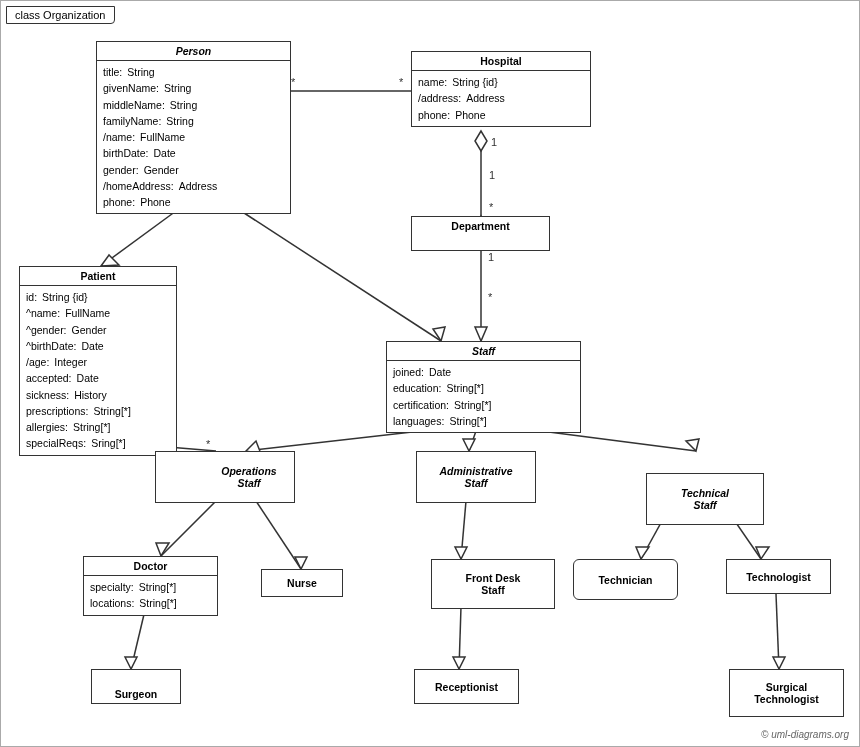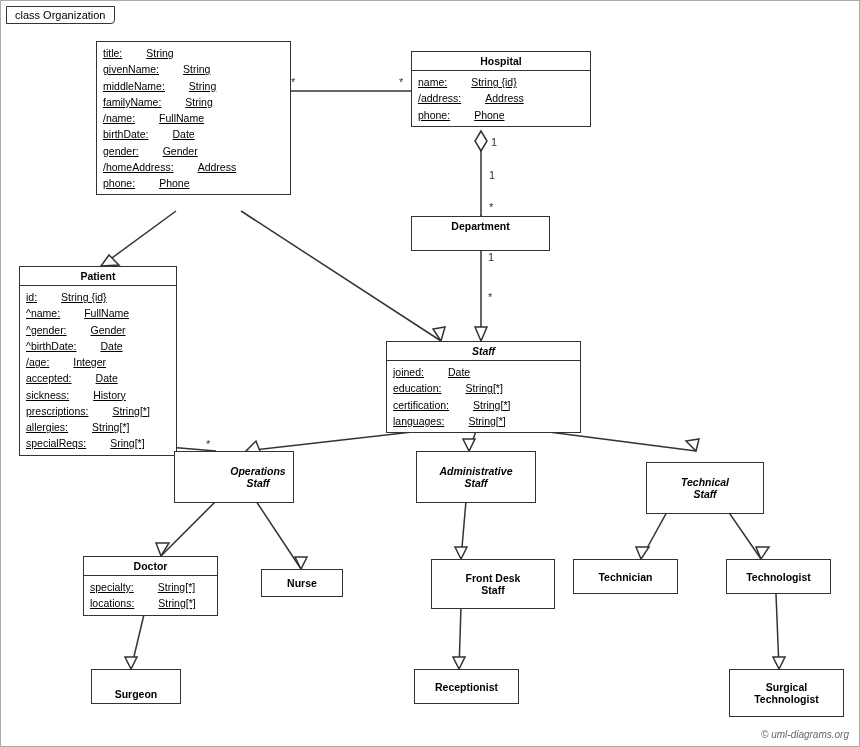--- a/index.html
+++ b/index.html
@@ -34,22 +34,21 @@
     }
     .class-title.italic {
       font-style: italic;
     }
     .class-attrs {
       padding: 3px 6px;
       line-height: 1.55;
     }
     .attr-row {
       display: flex;
-      gap: 24px;
-      text-decoration: underline;
+      gap: 5px;
     }
     .attr-name { white-space: nowrap; }
     .attr-type { white-space: nowrap; }
     .diagram-label {
       position: absolute;
       top: 5px;
       left: 5px;
       border: 1.5px solid #333;
       padding: 2px 8px;
       font-size: 11px;
@@ -137,20 +136,21 @@
     <polygon points="130,668 124,656 136,656" fill="white" stroke="#333" stroke-width="1.5"></polygon>
 
     <line x1="460" y1="606" x2="458" y2="668" stroke="#333" stroke-width="1.5"></line>
     <polygon points="458,668 452,656 464,656" fill="white" stroke="#333" stroke-width="1.5"></polygon>
 
     <line x1="775" y1="593" x2="778" y2="668" stroke="#333" stroke-width="1.5"></line>
     <polygon points="778,668 772,656 784,656" fill="white" stroke="#333" stroke-width="1.5"></polygon>
   </svg>
 
   <div class="class-box" style="left:95px; top:40px; width:195px;">
+    <div class="class-title italic">Person</div>
     <div class="class-attrs">
       <div class="attr-row">
           <span class="attr-name">title:</span>
           <span class="attr-type">String</span>
         </div>
       <div class="attr-row">
           <span class="attr-name">givenName:</span>
           <span class="attr-type">String</span>
         </div>
       <div class="attr-row">
@@ -267,29 +267,29 @@
           <span class="attr-name">allergies:</span>
           <span class="attr-type">String[*]</span>
         </div>
       <div class="attr-row">
           <span class="attr-name">specialReqs:</span>
           <span class="attr-type">Sring[*]</span>
         </div>
     </div>
   </div>
 
-  <div class="class-box" style="left:173px; top:450px; width:120px; height:52px; display:flex; flex-direction:column; justify-content:center; align-items:center;padding-left:48px;">
+  <div class="class-box" style="left:154px; top:450px; width:140px; height:52px; display:flex; flex-direction:column; justify-content:center; align-items:center;padding-left:48px;">
     <div class="class-title italic" style="border-bottom:none; text-align:center; width:100%;">Operations<br>Staff</div>
   </div>
 
   <div class="class-box" style="left:415px; top:450px; width:120px; height:52px; display:flex; flex-direction:column; justify-content:center; align-items:center;">
     <div class="class-title italic" style="border-bottom:none; text-align:center; width:100%;">Administrative<br>Staff</div>
   </div>
 
-  <div class="class-box" style="left:645px; top:461px; width:118px; height:52px; display:flex; flex-direction:column; justify-content:center; align-items:center;">
+  <div class="class-box" style="left:645px; top:472px; width:118px; height:52px; display:flex; flex-direction:column; justify-content:center; align-items:center;">
     <div class="class-title italic" style="border-bottom:none; text-align:center; width:100%;">Technical<br>Staff</div>
   </div>
 
   <div class="class-box" style="left:82px; top:555px; width:135px;">
     <div class="class-title">Doctor</div>
     <div class="class-attrs">
       <div class="attr-row">
           <span class="attr-name">specialty:</span>
           <span class="attr-type">String[*]</span>
         </div>
@@ -301,21 +301,21 @@
   </div>
 
   <div class="class-box" style="left:260px; top:568px; width:82px; height:28px; display:flex; align-items:center; justify-content:center;">
     <div class="class-title" style="border-bottom:none; width:100%;">Nurse</div>
   </div>
 
   <div class="class-box" style="left:430px; top:558px; width:124px; height:50px; display:flex; align-items:center; justify-content:center;">
     <div class="class-title" style="border-bottom:none; width:100%; text-align:center;">Front Desk<br>Staff</div>
   </div>
 
-  <div class="class-box" style="left:572px; top:558px; width:105px; height:35px; display:flex; align-items:center; justify-content:flex-start;">
+  <div class="class-box" style="left:572px; top:558px; width:105px; height:41px; display:flex; align-items:center; justify-content:flex-start;border-radius:6px;">
     <div class="class-title" style="border-bottom:none; width:100%;">Technician</div>
   </div>
 
   <div class="class-box" style="left:725px; top:558px; width:105px; height:35px; display:flex; align-items:center; justify-content:center;">
     <div class="class-title" style="border-bottom:none; width:100%;">Technologist</div>
   </div>
 
   <div class="class-box" style="left:90px; top:668px; width:90px; height:35px; display:flex; align-items:flex-end; justify-content:center;">
     <div class="class-title" style="border-bottom:none; width:100%;">Surgeon</div>
   </div>

